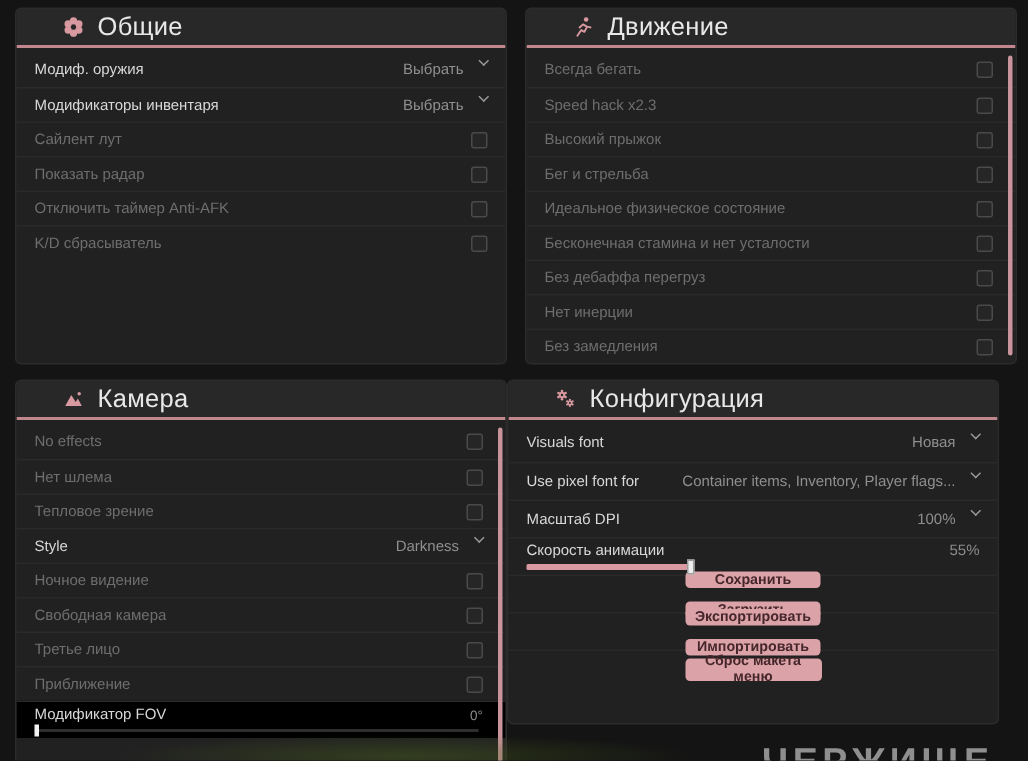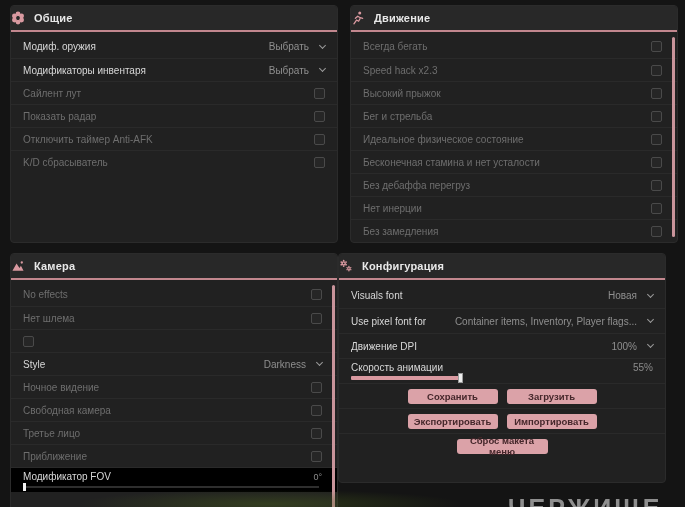--- a/index.html
+++ b/index.html
@@ -15,39 +15,39 @@
     border:1px solid #2b2b2b; border-radius:4px;
     overflow:hidden;
   }
   #p-general  { left:10px;  top:5px;   width:328px; height:238px; }
   #p-movement { left:350px; top:5px;   width:328px; height:238px; }
   #p-camera   { left:10px;  top:253px; width:328px; height:305px; }
   #p-config   { left:338px; top:253px; width:328px; height:230px; }
 
   .panel-header {
     height:26px; display:flex; align-items:center; gap:9px;
-    padding:0 0; background:#282828;
+    padding:0 31px; background:#282828;
     border-bottom:2px solid #c2878e;
-    color:#e8e8e8; font-size:11px; font-weight:bold; letter-spacing:.2px;
+    color:#e8e8e8; font-size:17px; font-weight:normal; letter-spacing:.2px;
   }
   .hicon { width:14px; height:14px; display:flex; align-items:center; justify-content:center; }
   .hicon svg { width:14px; height:14px; display:block; }
 
   .rows { padding-top:3px; }
   .row {
     height:23px; display:flex; align-items:center;
     padding:0 12px; position:relative;
   }
   .row + .row { border-top:1px solid #2a2a2a; }
   .sb-pad .row { padding-right:15px; }
 
   .lbl { flex:1; font-size:10px; color:#6e6e6e; white-space:nowrap; overflow:hidden; }
   .lbl.bright { color:#d8d8d8; }
 
-  .dropdown { display:flex; align-items:center; cursor:pointer; }
+  .dropdown { display:flex; align-items:flex-start; cursor:pointer; }
   .ddval { font-size:10px; color:#8f8f8f; white-space:nowrap; }
   .chev {
     display:inline-block; width:5px; height:5px; margin-left:11px; margin-top:-3px;
     border-right:1.4px solid #9a9a9a; border-bottom:1.4px solid #9a9a9a;
     transform:rotate(45deg);
   }
   .checkbox {
     width:11px; height:11px; flex:0 0 auto;
     border:1px solid #4a4a4a; border-radius:2px; background:#262626;
   }
@@ -66,21 +66,21 @@
   
   #p-config .row { height:25px; }
   .cfg-slider-row { display:block; padding-top:3px; }
   .cfg-line { display:flex; align-items:flex-end; }
   .slider-val { font-size:10px; color:#8b8b8b; }
   .anim-track { position:relative; height:4px; width:110px; background:#d999a0; border-radius:1px; margin-top:3px; }
   .anim-handle {
     position:absolute; right:-2px; top:-3px; width:5px; height:10px;
     background:#ededed; border:1px solid #9b9b9b;
   }
-  .btn-row { height:25px; display:flex; align-items:center; justify-content:center; gap:9px; border-top:1px solid #2a2a2a; }
+  .btn-row { height:25px; display:flex; align-items:center; justify-content:center; gap:9px; border-top:1px solid #2a2a2a;flex-direction:column; }
   .btn {
     width:90px; height:15px; border:none; border-radius:3px;
     background:#dba2a8; color:#45272b; font-size:9.5px; font-weight:bold;
     font-family:"Liberation Sans", sans-serif;
     display:flex; align-items:center; justify-content:center; cursor:pointer;
   }
   .btn.wide { width:91px; }
 
   
   .game-glow {
@@ -213,20 +213,21 @@
   <div class="rows sb-pad">
     <div class="row">
       <span class="lbl">No effects</span>
       <span class="checkbox"></span>
     </div>
     <div class="row">
       <span class="lbl">Нет шлема</span>
       <span class="checkbox"></span>
     </div>
     <div class="row">
+      <span class="lbl">Тепловое зрение</span>
       <span class="checkbox"></span>
     </div>
     <div class="row">
       <span class="lbl bright">Style</span>
       <span class="dropdown">
         <span class="ddval">Darkness</span>
         <span class="chev"></span>
       </span>
     </div>
     <div class="row">
@@ -295,21 +296,21 @@
       </span>
     </div>
     <div class="row">
       <span class="lbl bright">Use pixel font for</span>
       <span class="dropdown">
         <span class="ddval">Container items, Inventory, Player flags...</span>
         <span class="chev"></span>
       </span>
     </div>
     <div class="row">
-      <span class="lbl bright">Движение DPI</span>
+      <span class="lbl bright">Масштаб DPI</span>
       <span class="dropdown">
         <span class="ddval">100%</span>
         <span class="chev"></span>
       </span>
     </div>
     <div class="row cfg-slider-row">
       <div class="cfg-line">
         <span class="lbl bright">Скорость анимации</span>
         <span class="slider-val">55%</span>
       </div>

